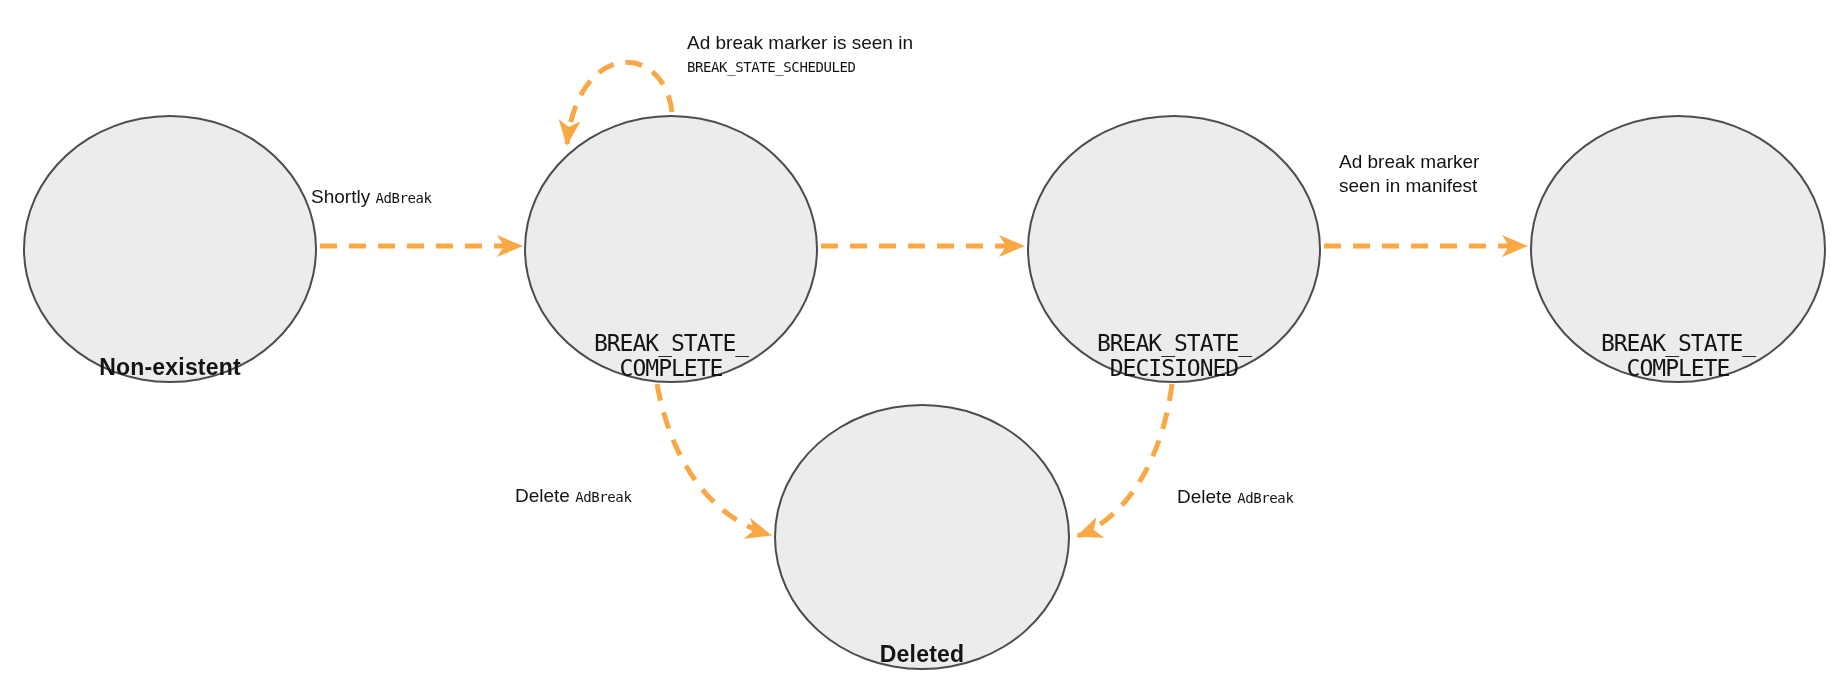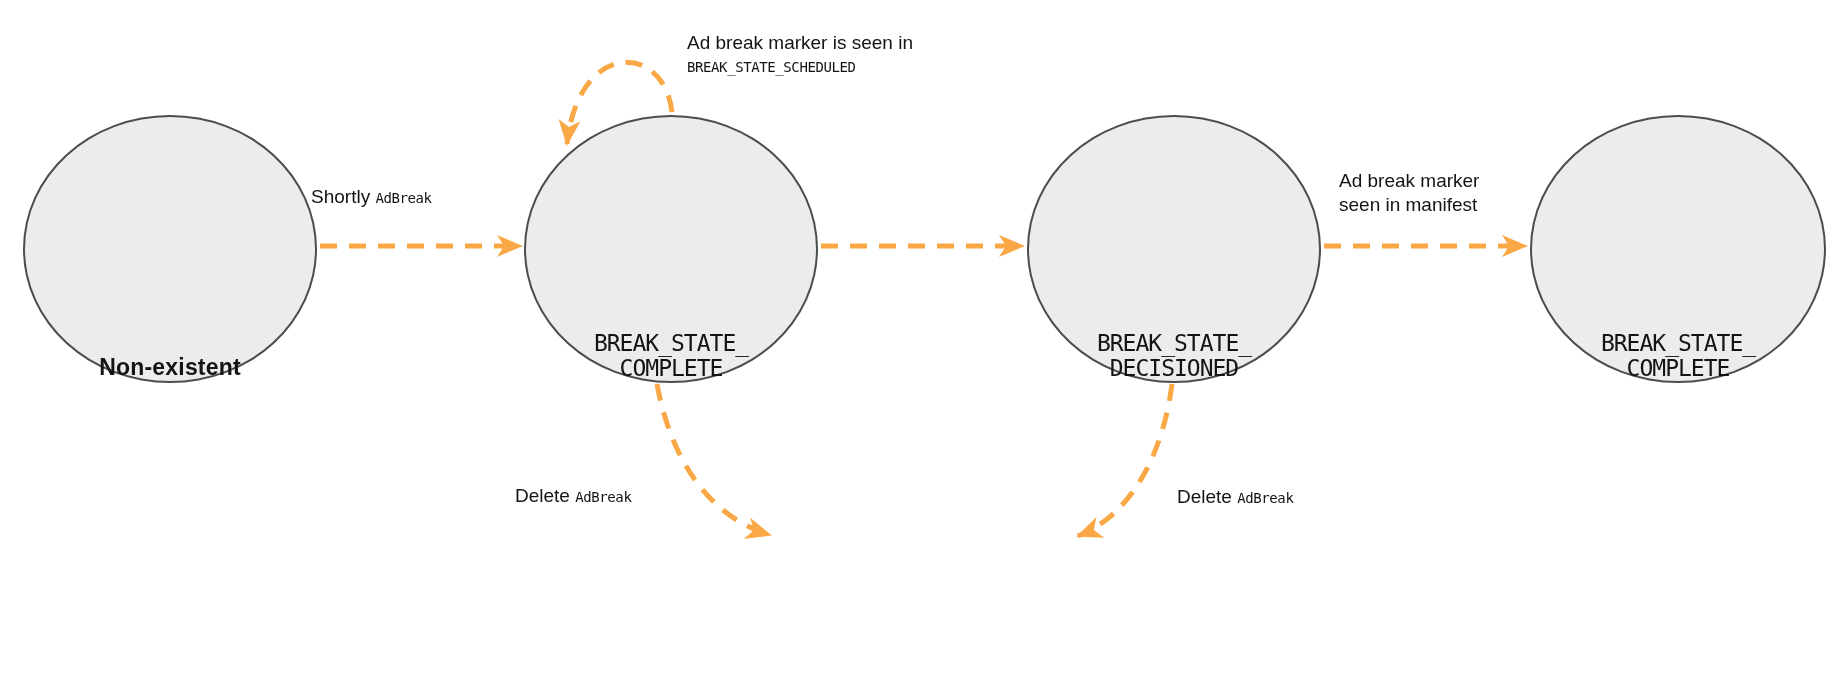--- a/index.html
+++ b/index.html
@@ -92,32 +92,35 @@
     </div>
   </div>
 
   <div class="node" style="left:1530px;top:115px;width:296px;height:268px">
     <div class="code-name">
       <span class="line">BREAK_STATE_</span>
       <span class="line">COMPLETE</span>
     </div>
   </div>
 
+  <div class="node" style="left:774px;top:404px;width:296px;height:266px">
+    <div class="name">Deleted</div>
+  </div>
 
   <div class="edge-label" style="left:311px;top:185px">
     <span>Shortly </span><span class="code">AdBreak</span>
   </div>
 
   <div class="edge-label" style="left:687px;top:31px">
     <span class="line">Ad break marker is seen in</span>
     <span class="line code">BREAK_STATE_SCHEDULED</span>
   </div>
 
 
-  <div class="edge-label" style="left:1339px;top:169px">
+  <div class="edge-label" style="left:1339px;top:150px">
     <span class="line">Ad break marker</span>
     <span class="line">seen in manifest</span>
   </div>
 
   <div class="edge-label" style="left:515px;top:484px">
     <span>Delete </span><span class="code">AdBreak</span>
   </div>
 
   <div class="edge-label" style="left:1177px;top:485px">
     <span>Delete </span><span class="code">AdBreak</span>

